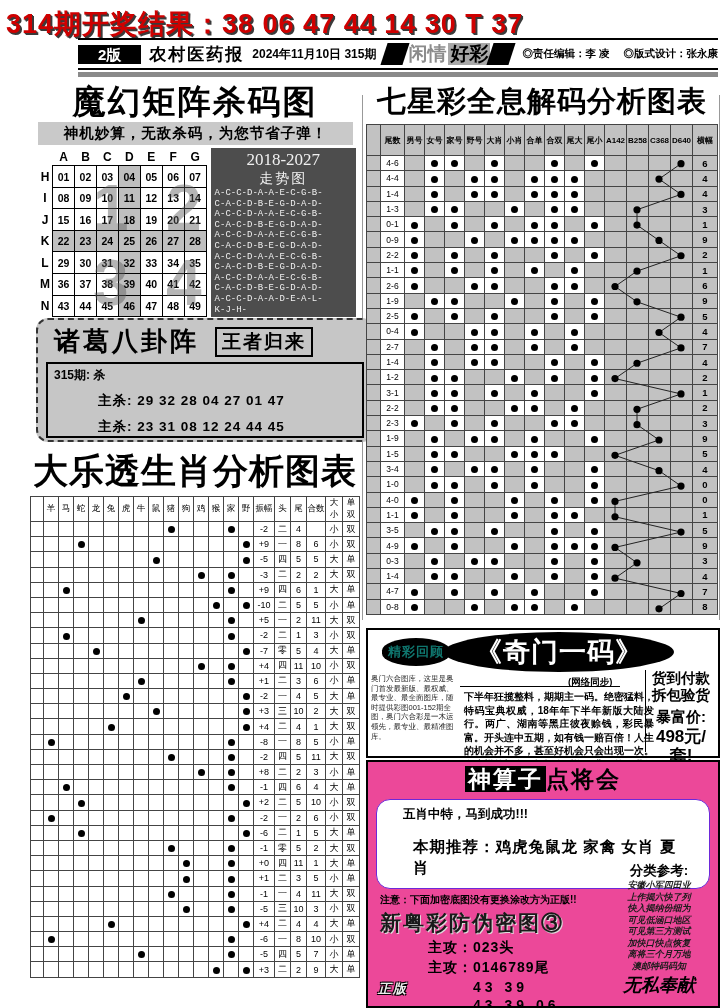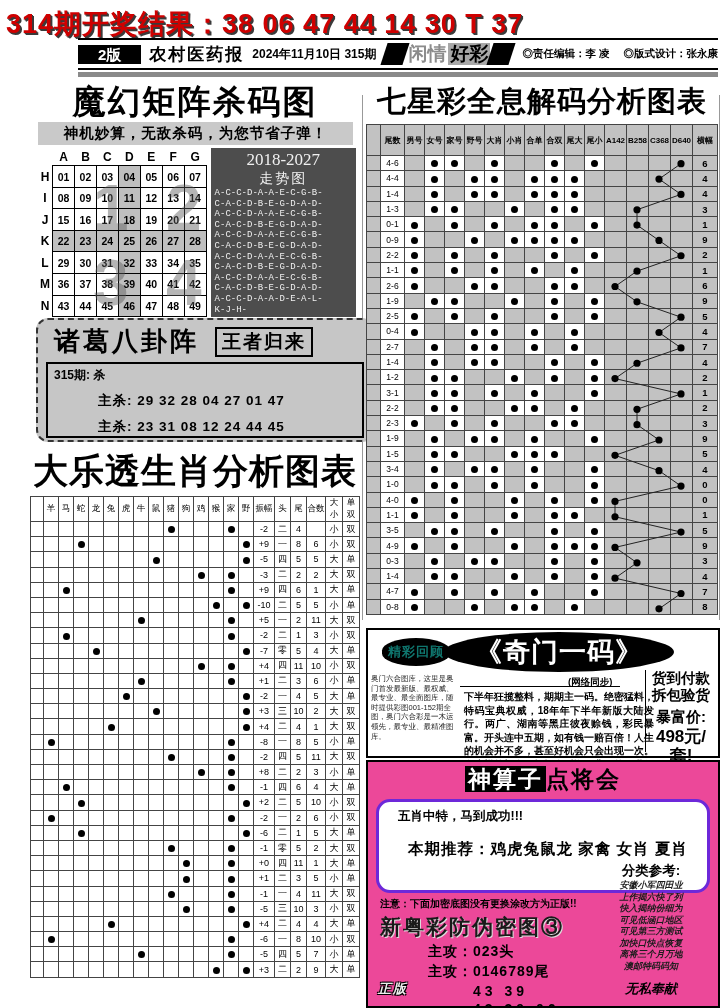--- a/index.html
+++ b/index.html
@@ -85,33 +85,33 @@
     text-align:center;font-weight:900;}
   #ad-right .r1{font-size:14.5px;line-height:17px;}
   #ad-right .r2{font-size:15px;margin-top:4px;}
   #ad-right .r3{font-size:17px;line-height:19px;}
   #ad-hr{position:absolute;left:92px;top:56px;width:160px;border-top:1.5px solid #000;}
 
   
   #secret{top:760px;left:366px;width:350px;height:244px;background:#ec4899;border:2px solid #000;}
   #sec-title{text-align:center;margin-top:2px;font-size:23px;font-weight:900;letter-spacing:2px;}
   #sec-title .w{background:#000;color:#fff;padding:0 3px;}
-  #sec-card{background:#fff;border:3px solid #6d28d9;border-radius:14px;margin:4px 8px;height:76px;padding:6px 19px;}
+  #sec-card{background:#fff;border:1px solid #6d28d9;border-radius:14px;margin:4px 8px;height:76px;padding:6px 26px;}
   #sec-card .l1{font-size:12.5px;font-weight:900;}
   #sec-card .l2{font-size:15.5px;font-weight:700;margin:14px 0 0 10px;letter-spacing:1px;}
   #sec-map{font-size:21px;font-weight:900;letter-spacing:2px;margin:2px 0 0 12px;color:#1a1a1a;text-shadow:1px 1px 0 #ddd;}
   #sec-note{font-size:10px;font-weight:900;margin:1px 0 0 12px;}
   .zhu{font-size:14px;font-weight:900;margin:2px 0 0 60px;letter-spacing:1px;}
   .numln{font-size:14px;font-weight:900;letter-spacing:4px;margin:2px 0 0 105px;}
   #sec-genuine{position:absolute;left:10px;bottom:8px;font-size:13px;font-weight:900;font-style:italic;
     color:#eee;text-shadow:1px 1px 0 #000,-1px -1px 0 #000,1px -1px 0 #000,-1px 1px 0 #000;letter-spacing:2px;}
-  #sec-ref{position:absolute;right:12px;top:100px;width:110px;text-align:center;}
+  #sec-ref{position:absolute;right:4px;top:100px;width:110px;text-align:center;}
   #sec-ref .h{font-size:13.5px;font-weight:900;}
   #sec-ref .p{font-family:"Liberation Serif",serif;font-size:9px;font-style:italic;font-weight:700;line-height:11.5px;color:#1d1d1d;}
-  #sec-ref .s{font-family:"Liberation Serif",serif;font-size:13px;font-weight:900;font-style:italic;margin-top:8px;}
+  #sec-ref .s{font-family:"Liberation Serif",serif;font-size:18px;font-weight:900;font-style:italic;margin-top:1px;}
 </style>
 </head>
 <body>
 
 <div id="headline" class="abs">314期开奖结果：38 06 47 44 14 30 T 37</div>
 
 <div id="masthead" class="abs">
   <span id="pageno">2版</span>
   <span id="papername">农村医药报</span>
   <span id="dateline">2024年11月10日  315期</span>

